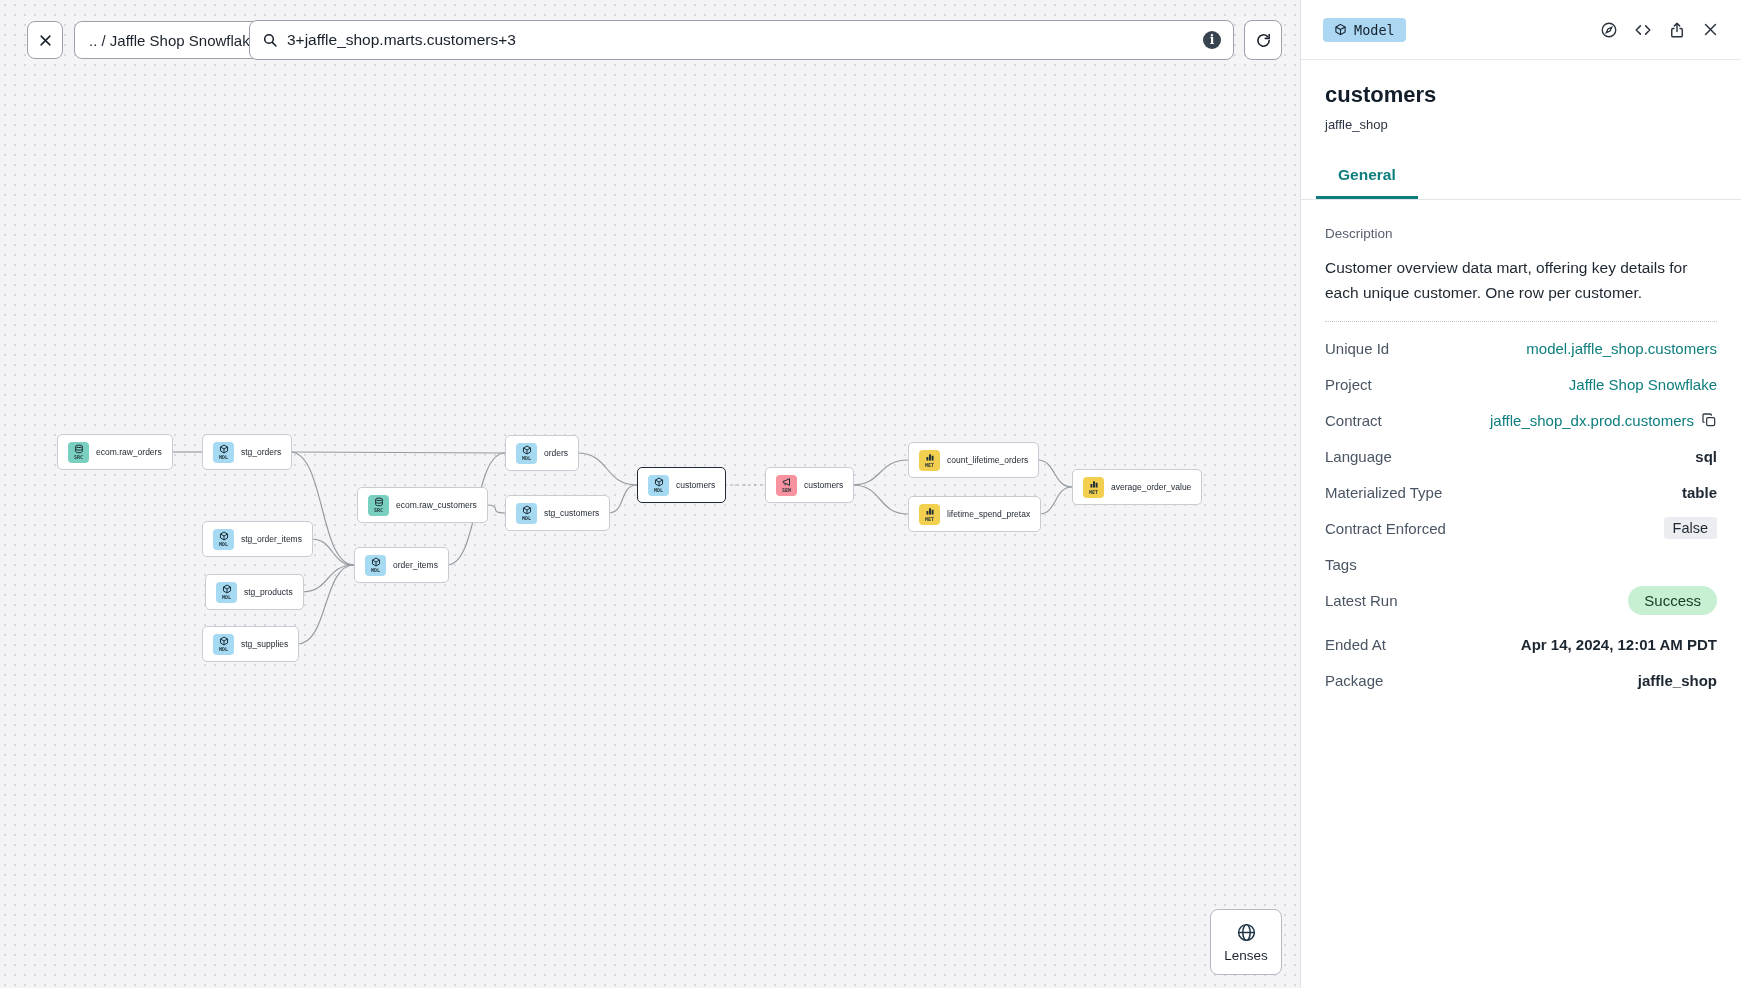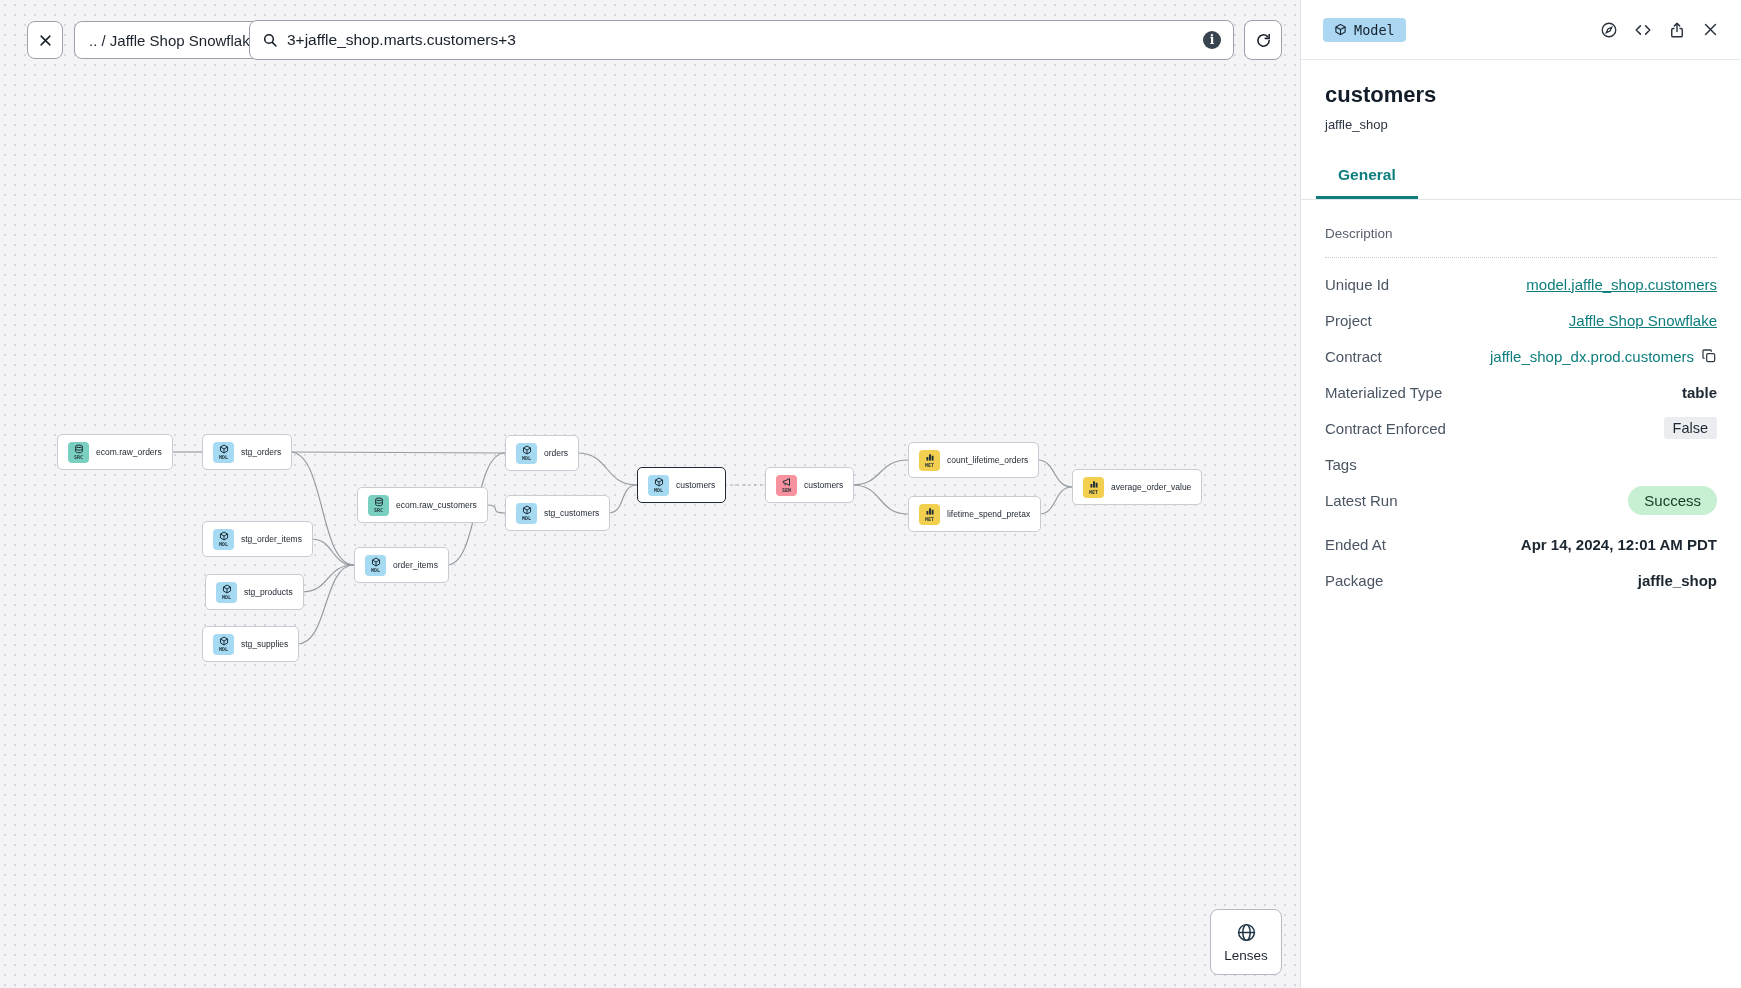--- a/index.html
+++ b/index.html
@@ -62,21 +62,21 @@
   .p-tabs { margin-top:24px; padding-left:15px; border-bottom:1px solid #e3e5e9; }
   .p-tab { display:inline-block; padding:10px 22px 12px 22px; font-size:15.5px; font-weight:bold;
     color:#0d7d7d; border-bottom:3px solid #0d7d7d; cursor:pointer; }
   .p-content { padding:26px 24px; overflow:hidden; }
   .sec-label { font-size:13.5px; font-weight:normal; color:#57606e; }
   .desc { margin-top:14px; font-size:15.5px; line-height:25px; color:#1d2731; }
   .dotted-div { border-bottom:1px dotted #c4c8ce; margin:16px 0 8px 0; }
   .drow { display:flex; align-items:center; justify-content:space-between; min-height:36px; }
   .drow .lab { font-size:15px; color:#4a5563; flex:none; }
   .drow .val { font-size:15px; color:#1d2731; font-weight:600; text-align:right; }
-  .drow .val.link { color:#0d7d7d; font-weight:400; text-decoration:underline; cursor:pointer; }
+  .drow .val.link { color:#0d7d7d; font-weight:400; cursor:pointer; }
   .drow .val.copyval { color:#0d7d7d; font-weight:400; display:flex; align-items:center; gap:7px; }
   .copy-btn { cursor:pointer; display:flex; color:#333c46; background:none; border:none; padding:0; }
   .badge-gray { background:#ecedf0; border-radius:3px; padding:3px 9px; font-size:14.5px;
     color:#1d2731; }
   .badge-success { background:#c7f0d2; border-radius:15px; padding:6px 16px; font-size:15px;
     color:#143a24; }
   .row-gap { height:8px; }
 </style>
 </head>
 <body>
@@ -320,20 +320,21 @@
       <div id="p-title">customers</div>
       <div id="p-subtitle">jaffle_shop</div>
     </div>
 
     <div class="p-tabs">
       <span class="p-tab">General</span>
     </div>
 
     <div class="p-content">
       <div class="sec-label">Description</div>
+      <div class="desc">Customer overview data mart, offering key details for each unique customer. One row per customer.</div>
       <div class="dotted-div"></div>
       <div id="detail-rows">
           <div class="drow">
             <span class="lab">Unique Id</span>
             <a class="val link">model.jaffle_shop.customers</a>
           </div>
           <div class="drow">
             <span class="lab">Project</span>
             <a class="val link">Jaffle Shop Snowflake</a>
           </div>
@@ -343,20 +344,24 @@
               <span>jaffle_shop_dx.prod.customers</span>
               <button class="copy-btn">
                 <svg width="16" height="16" viewBox="0 0 24 24" fill="none" stroke="currentColor" stroke-width="1.9" stroke-linejoin="round">
                   <rect x="8.5" y="8.5" width="12" height="12" rx="2"></rect>
                   <path d="M5.5 15.5h-1a1.5 1.5 0 0 1-1.5-1.5V4.5A1.5 1.5 0 0 1 4.5 3H14a1.5 1.5 0 0 1 1.5 1.5v1"></path>
                 </svg>
               </button>
             </span>
           </div>
           <div class="drow">
+            <span class="lab">Language</span>
+            <span class="val">sql</span>
+          </div>
+          <div class="drow">
             <span class="lab">Materialized Type</span>
             <span class="val">table</span>
           </div>
           <div class="drow">
             <span class="lab">Contract Enforced</span>
             <span class="badge-gray">False</span>
           </div>
           <div class="drow">
             <span class="lab">Tags</span>
             <span class="val"></span>

